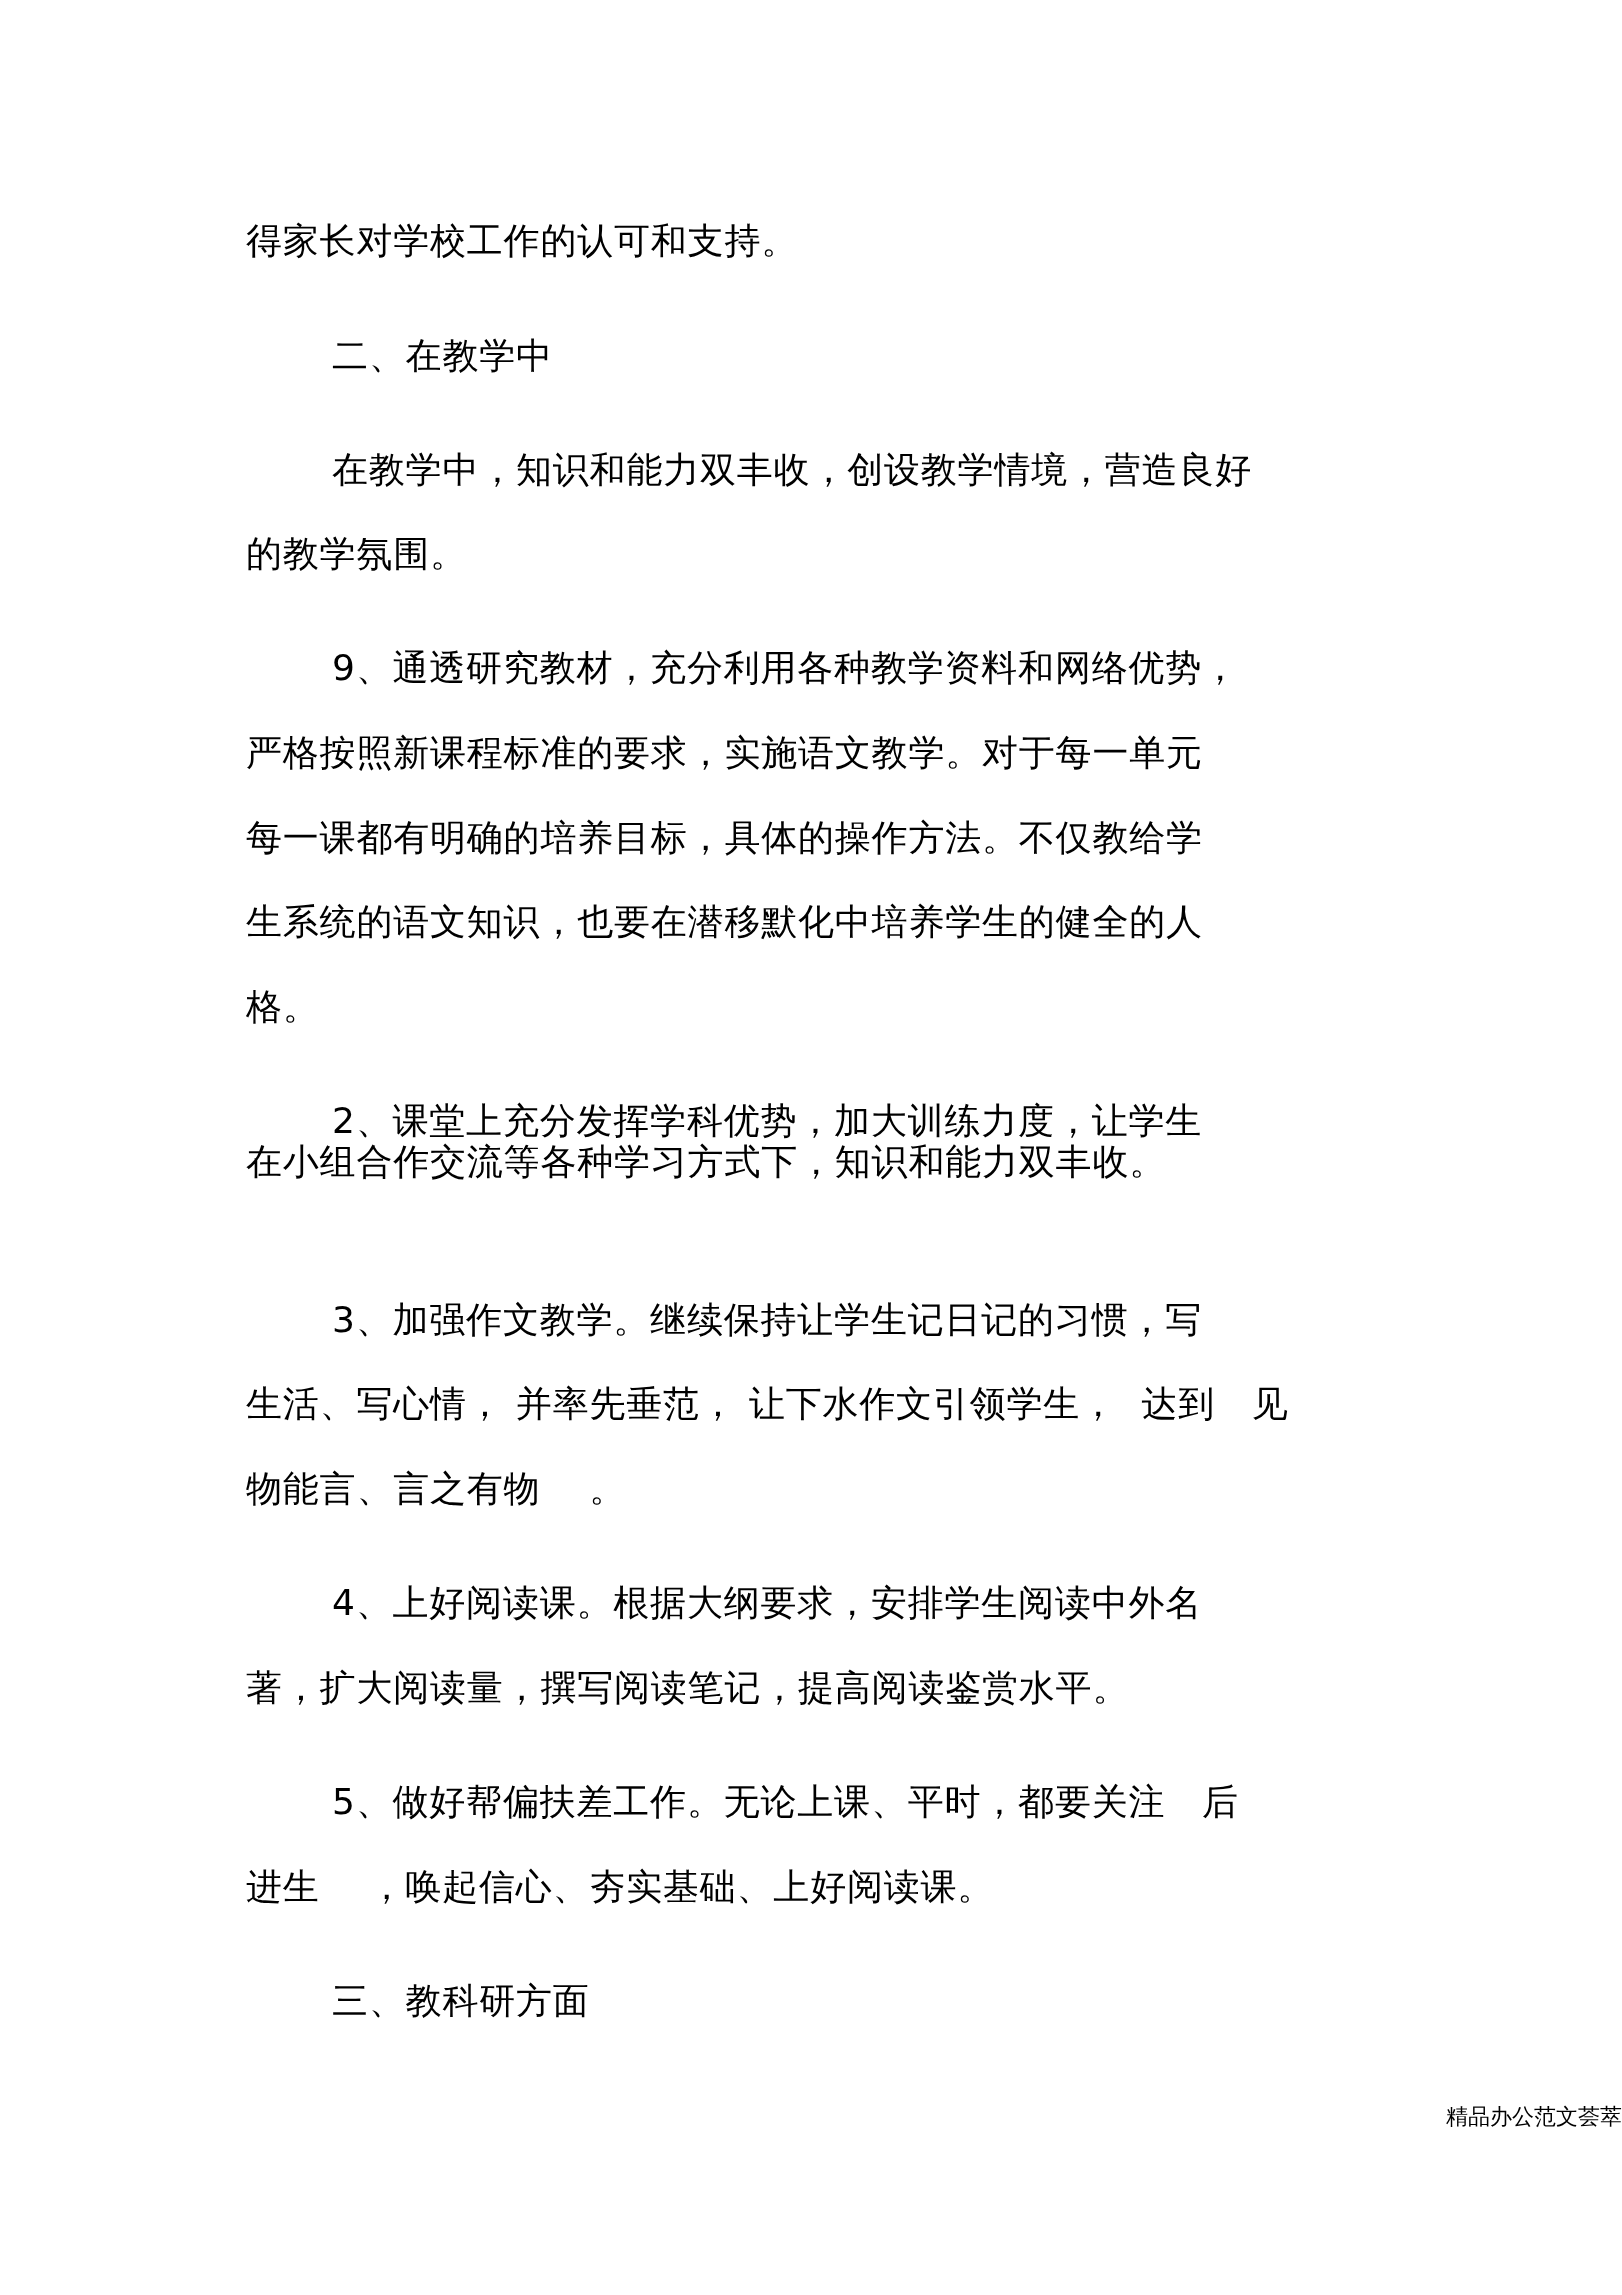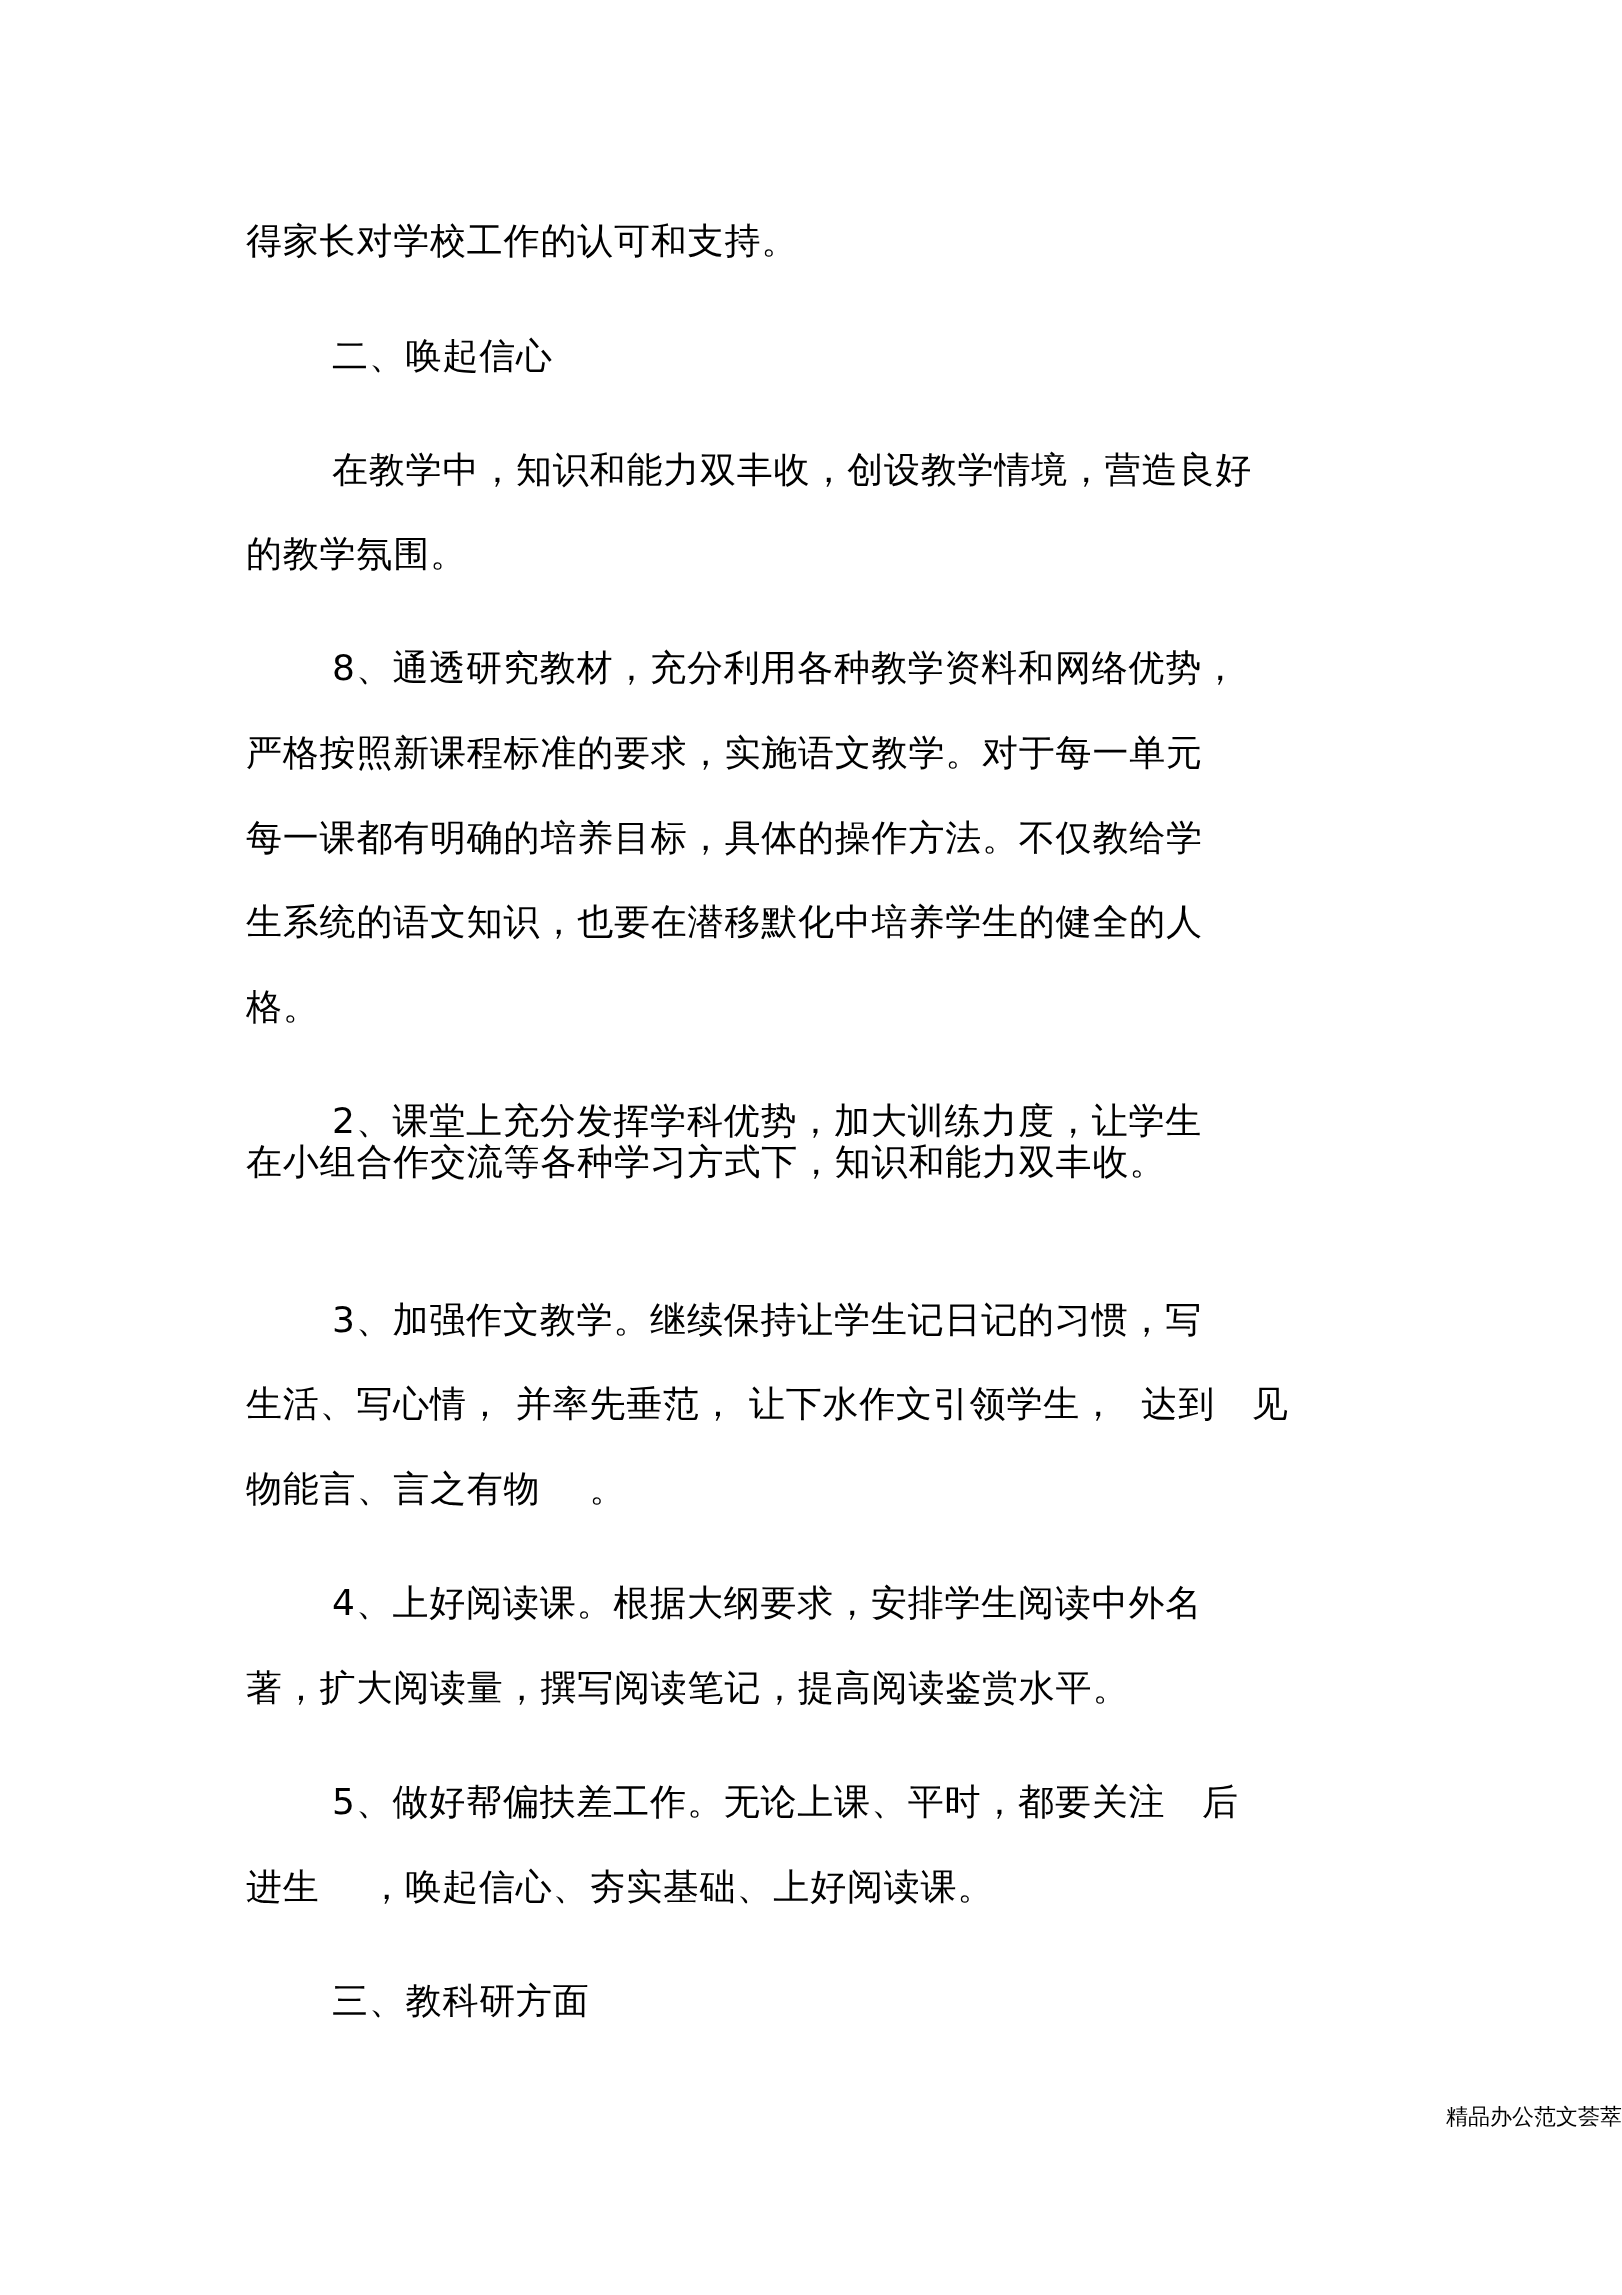--- a/index.html
+++ b/index.html
@@ -7,24 +7,24 @@
          font-family: "DejaVu Sans", "Liberation Sans", sans-serif; color: #000; }
   .line { position: absolute; left: 246px; font-size: 36px; line-height: 42px; white-space: pre; letter-spacing: 0.8px; text-align: right; }
   .indent { left: 332px; }
   .footer { position: absolute; left: 0; width: 100%; top: 2103px; text-align: right; font-size: 22px; line-height: 28px; }
 </style>
 </head>
 <body>
 
 <div>
   <div class="line" style="top:220px">得家长对学校工作的认可和支持。</div>
-  <div class="line indent" style="top:335px">二、唤起信心</div>
+  <div class="line indent" style="top:335px">二、在教学中</div>
   <div class="line indent" style="top:449px">在教学中，知识和能力双丰收，创设教学情境，营造良好</div>
   <div class="line" style="top:533px">的教学氛围。</div>
-  <div class="line indent" style="top:647px">8、通透研究教材，充分利用各种教学资料和网络优势，</div>
+  <div class="line indent" style="top:647px">9、通透研究教材，充分利用各种教学资料和网络优势，</div>
   <div class="line" style="top:732px">严格按照新课程标准的要求，实施语文教学。对于每一单元</div>
   <div class="line" style="top:817px">每一课都有明确的培养目标，具体的操作方法。不仅教给学</div>
   <div class="line" style="top:901px">生系统的语文知识，也要在潜移默化中培养学生的健全的人</div>
   <div class="line" style="top:986px">格。</div>
   <div class="line indent" style="top:1100px">2、课堂上充分发挥学科优势，加大训练力度，让学生</div>
   <div class="line" style="top:1141px">在小组合作交流等各种学习方式下，知识和能力双丰收。</div>
   <div class="line indent" style="top:1299px">3、加强作文教学。继续保持让学生记日记的习惯，写</div>
   <div class="line" style="top:1383px">生活、写心情， 并率先垂范， 让下水作文引领学生，  达到   见</div>
   <div class="line" style="top:1468px">物能言、言之有物    。</div>
   <div class="line indent" style="top:1582px">4、上好阅读课。根据大纲要求，安排学生阅读中外名</div>

